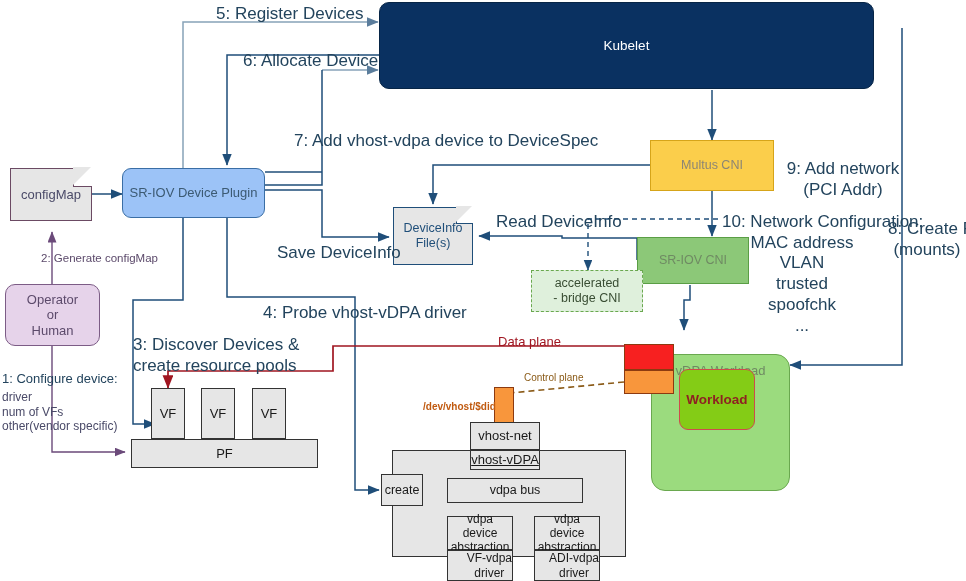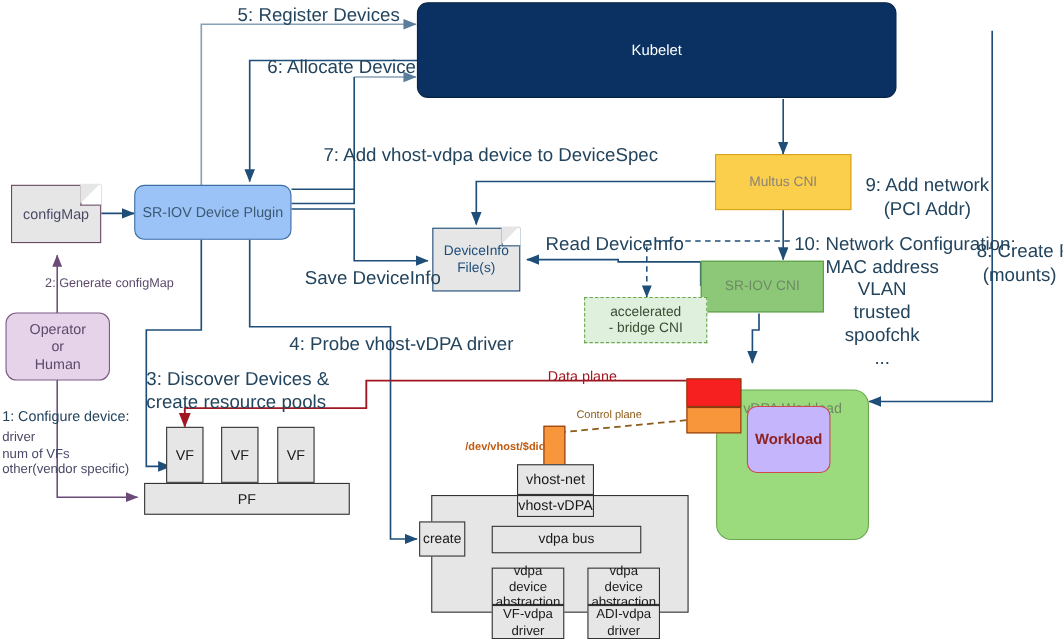--- a/index.html
+++ b/index.html
@@ -47,33 +47,33 @@
 
   
   .sriovcni{background:#8cc878;border:1.2px solid #5a9e45;color:#6f8a63;font-size:12.5px;}
 
   
   .accbridge{background:#dff0dc;border:1.3px dashed #6aa84f;color:#394d33;font-size:12.5px;}
 
   
   .pod{background:#9bdb7e;border:1.3px solid #6aa84f;border-radius:14px;
        color:#6f8a63;font-size:13px;align-items:flex-start;padding-top:8px;margin-top:24px;}
-  .workload{background:#c4b5fd;border:1.4px solid #cf4b4b;border-radius:9px;
+  .workload{background:#84cc16;border:1.4px solid #cf4b4b;border-radius:9px;
             color:#8e2222;font-size:13.5px;font-weight:bold;}
 
   
   .blk-red{background:#f72020;border:1.2px solid #8c3a10;}
   .blk-orange{background:#f8963c;border:1.2px solid #8c3a10;}
   .blk-orange-tall{background:#f8963c;border:1.2px solid #8c3a10;}
 
   
   .grey{background:#e6e6e6;border:1.4px solid #333333;color:#1a1a1a;font-size:13px;}
   .grey-thin{background:#e6e6e6;border:1px solid #333333;color:#1a1a1a;font-size:12.5px;}
   .grey-panel{background:#e6e6e6;border:1.3px solid #333333;}
-  .white-in{background:#e6e6e6;border:1.1px solid #333333;color:#1a1a1a;font-size:12px;}
+  .white-in{background:#e6e6e6;border:1.1px solid #333333;color:#1a1a1a;font-size:12px;justify-content:flex-end;}
 
   
   .lbl{position:absolute;font-size:17px;color:#23445d;line-height:1.22;
        white-space:pre;}
   .lbl.c{text-align:center;}
   .lbl.purple{color:#5c4a6b;}
   .lbl.red{color:#a01621;font-size:13px;}
   .lbl.brown{color:#8a5a17;font-size:10px;}
   .lbl.devpath{color:#c05a10;font-size:10px;font-weight:bold;}
 </style>
@@ -144,21 +144,21 @@
 
     <g fill="none" stroke="#a01621" stroke-width="1.7">
       <path d="M624,346 L333,346 L333,371 L168,371 L168,388" marker-end="url(#ah-red)"></path>
     </g>
 
     <g fill="none" stroke="#8a5a17" stroke-width="1.6" stroke-dasharray="6,4">
       <path d="M624,382 L510,393"></path>
     </g>
   </svg>
 
-  <div class="node kubelet" style="left:379px;top:2px;width:436px;height:87px;">
+  <div class="node kubelet" style="left:379px;top:2px;width:495px;height:87px;">
     <span>Kubelet</span>
   </div>
 
   <div class="node devplugin" style="left:122px;top:168px;width:143px;height:50px;">
     <span>SR-IOV Device Plugin</span>
   </div>
 
   <div class="node note" style="left:10px;top:168px;width:82px;height:53px;position:absolute;">
     <span class="fold"></span>
     <span>configMap</span>
@@ -213,21 +213,21 @@
   </div>
   <div class="node grey" style="left:131px;top:439px;width:187px;height:29px;">
     <span>PF</span>
   </div>
 
   <div class="grey-panel" style="position:absolute;left:392px;top:450px;width:232px;height:105px;"></div>
 
   <div class="node grey" style="left:470px;top:422px;width:70px;height:28px;border-width:1.6px;">
     <span>vhost-net</span>
   </div>
-  <div class="node grey" style="left:470px;top:450px;width:70px;height:20px;border-width:1.6px;">
+  <div class="node grey" style="left:470px;top:450px;width:70px;height:20px;border-width:1.6px;text-decoration:underline;">
     <span>vhost-vDPA</span>
   </div>
 
   <div class="node grey-thin" style="left:381px;top:474px;width:42px;height:32px;">
     <span>create</span>
   </div>
 
   <div class="node grey-thin" style="left:447px;top:478px;width:136px;height:25px;">
     <span>vdpa bus</span>
   </div>

